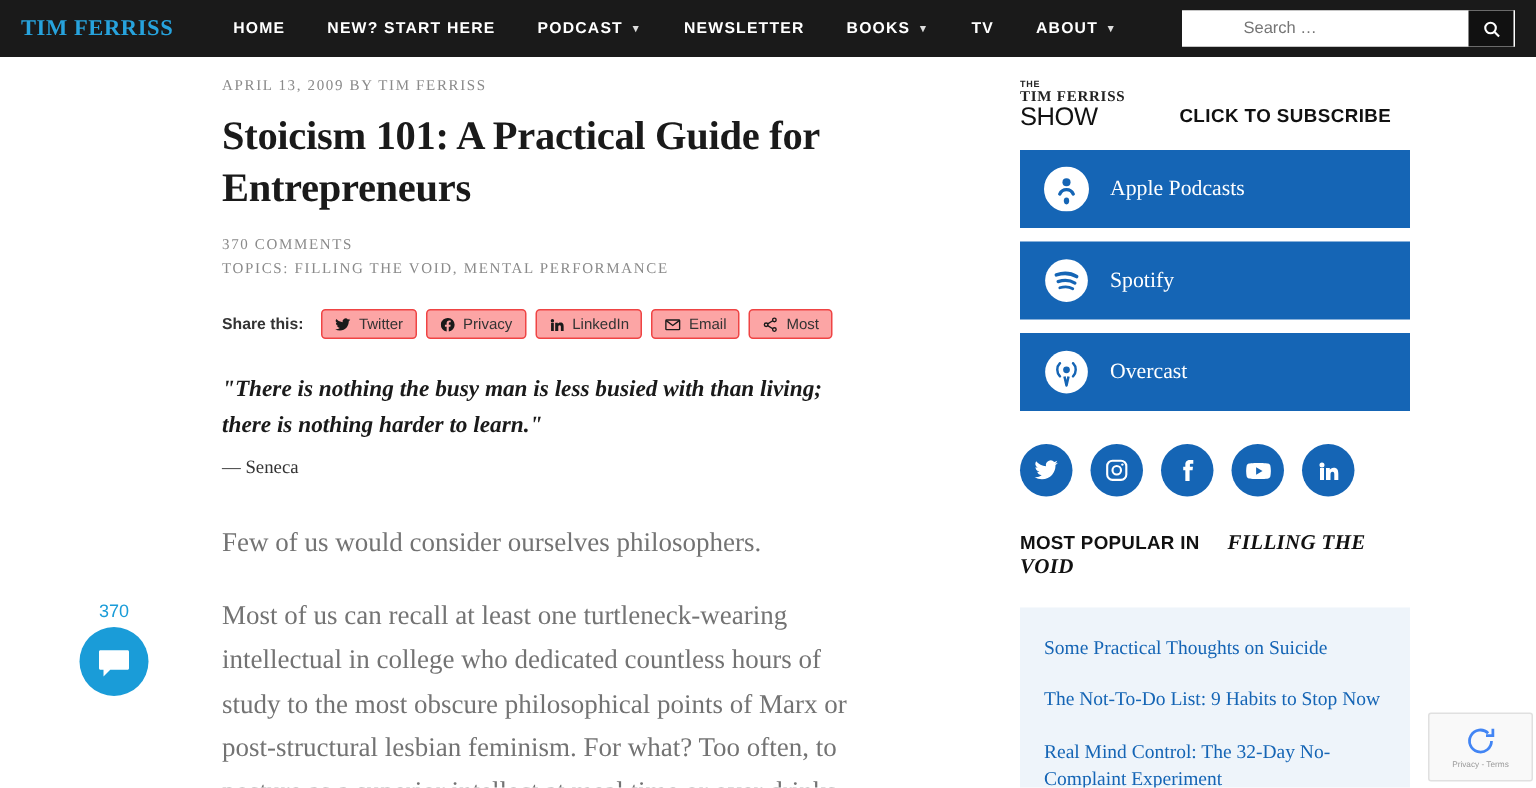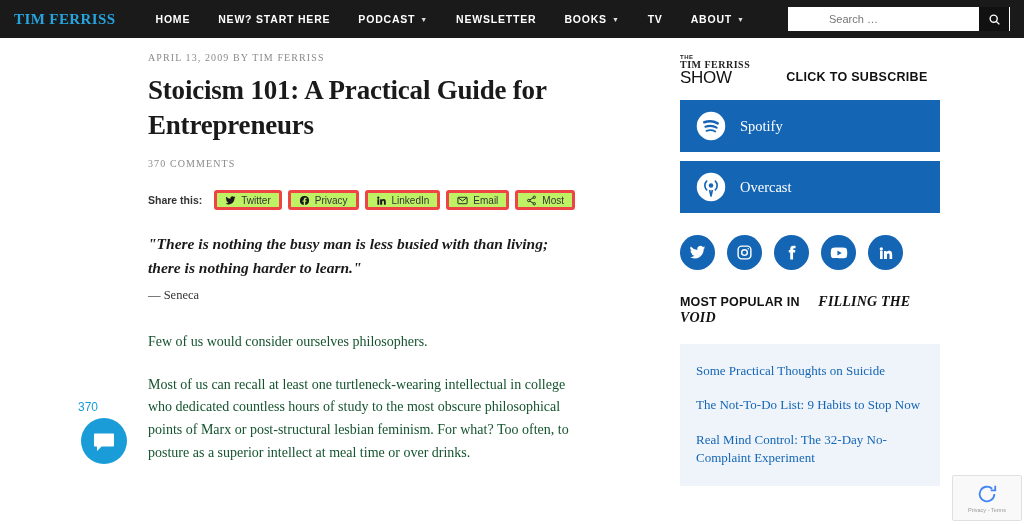--- a/index.html
+++ b/index.html
@@ -66,44 +66,44 @@
     line-height:1.6;
   }
 
   .share-row { display:flex; align-items:center; margin:18px 0 22px 0; }
   .share-label {
     font-family:"Liberation Sans", sans-serif; font-size:10.5px; font-weight:700;
     color:#333; margin-right:12px;
   }
   .share-btn {
     display:flex; align-items:center; gap:5px;
-    border:3px solid #ef4444; border-radius:3px; background:#bef264;
+    border:1px solid #ef4444; border-radius:3px; background:#fca5a5;
     padding:3px 8px; margin-right:6px; height:20px;
     font-family:"Liberation Sans", sans-serif; font-size:10px; color:#333;
     cursor:pointer; white-space:nowrap;
   }
   .share-btn svg { display:block; }
 
   blockquote.pull {
     margin:0 0 8px 0; padding:0;
     font-family:"Liberation Serif", serif; font-style:italic; font-weight:700;
     font-size:15.5px; line-height:1.55; color:#1a1a1a; max-width:430px;
   }
   .attrib {
     font-family:"Liberation Serif", serif; font-size:12.5px; color:#333;
     margin-bottom:28px;
   }
   p.body {
-    font-family:"Liberation Serif", serif; font-size:14px; line-height:1.62;
-    color:#14532d; margin:0 0 20px 0; max-width:425px;
+    font-family:"Liberation Serif", serif; font-size:18px; line-height:1.62;
+    color:#737373; margin:0 0 20px 0; max-width:425px;
   }
 
   
   .comment-float {
-    position:absolute; left:78px; top:400px; text-align:left; width:52px;
+    position:absolute; left:50px; top:400px; text-align:center; width:52px;
   }
   .comment-count {
     font-family:"Liberation Sans", sans-serif; font-size:12px; color:#1a9cd8;
     margin-bottom:4px;
   }
   .comment-bubble {
     width:46px; height:46px; border-radius:50%; background:#1a9cd8;
     display:flex; align-items:center; justify-content:center; cursor:pointer;
     margin:0 auto;
   }
@@ -213,20 +213,21 @@
 
     <div class="meta-line">
       <span>APRIL 13, 2009</span>
       <span class="author">BY TIM FERRISS</span>
     </div>
 
     <h1 class="post-title">Stoicism 101: A Practical Guide for Entrepreneurs</h1>
 
     <div class="sub-meta">
       <div>370 COMMENTS</div>
+      <div>TOPICS: FILLING THE VOID, MENTAL PERFORMANCE</div>
     </div>
 
     <div class="share-row">
       <span class="share-label">Share this:</span>
 
       <button class="share-btn">
         <svg width="11" height="11" viewBox="0 0 24 24" fill="#1a1a1a">
           <path d="M23 4.9a9 9 0 0 1-2.6.7 4.5 4.5 0 0 0 2-2.5 9 9 0 0 1-2.9 1.1 4.5 4.5 0 0 0-7.7 4.1A12.8 12.8 0 0 1 2.5 3.6a4.5 4.5 0 0 0 1.4 6 4.4 4.4 0 0 1-2-.6 4.5 4.5 0 0 0 3.6 4.4 4.5 4.5 0 0 1-2 .1 4.5 4.5 0 0 0 4.2 3.1A9 9 0 0 1 1 18.5a12.7 12.7 0 0 0 6.9 2c8.3 0 12.8-6.9 12.8-12.8v-.6A9.1 9.1 0 0 0 23 4.9z"></path>
         </svg>
         <span>Twitter</span>
@@ -278,20 +279,30 @@
 
     <div class="subscribe-head">
       <div class="show-logo">
         <span class="l1">THE</span>
         <span class="l2">TIM FERRISS</span>
         <span class="l3">SHOW</span>
       </div>
       <div class="subscribe-cta">CLICK TO SUBSCRIBE</div>
     </div>
 
+    <div class="pod-btn">
+      <svg width="30" height="30" viewBox="0 0 40 40">
+        <circle cx="20" cy="20" r="19" fill="#fff"></circle>
+        <circle cx="20" cy="20" r="19" fill="none" stroke="#fff" stroke-width="2"></circle>
+        <circle cx="20" cy="14" r="3.6" fill="#1565b5"></circle>
+        <path d="M14 24.5a6.5 6.5 0 0 1 12 0" fill="none" stroke="#1565b5" stroke-width="3" stroke-linecap="round"></path>
+        <path d="M17.6 30.5c0-2 .8-3 2.4-3s2.4 1 2.4 3c0 1.6-.6 3.2-2.4 3.2s-2.4-1.6-2.4-3.2z" fill="#1565b5"></path>
+      </svg>
+      <span class="label">Apple Podcasts</span>
+    </div>
 
     <div class="pod-btn">
       <svg width="30" height="30" viewBox="0 0 40 40">
         <circle cx="20" cy="20" r="19" fill="#fff"></circle>
         <path d="M11 15c6-2 13-1.5 18 1.5" stroke="#1565b5" stroke-width="3.2" fill="none" stroke-linecap="round"></path>
         <path d="M12.5 21c5-1.6 11-1.2 15 1.3" stroke="#1565b5" stroke-width="2.8" fill="none" stroke-linecap="round"></path>
         <path d="M14 26.5c4-1.3 8.5-1 11.6.8" stroke="#1565b5" stroke-width="2.4" fill="none" stroke-linecap="round"></path>
       </svg>
       <span class="label">Spotify</span>
     </div>

